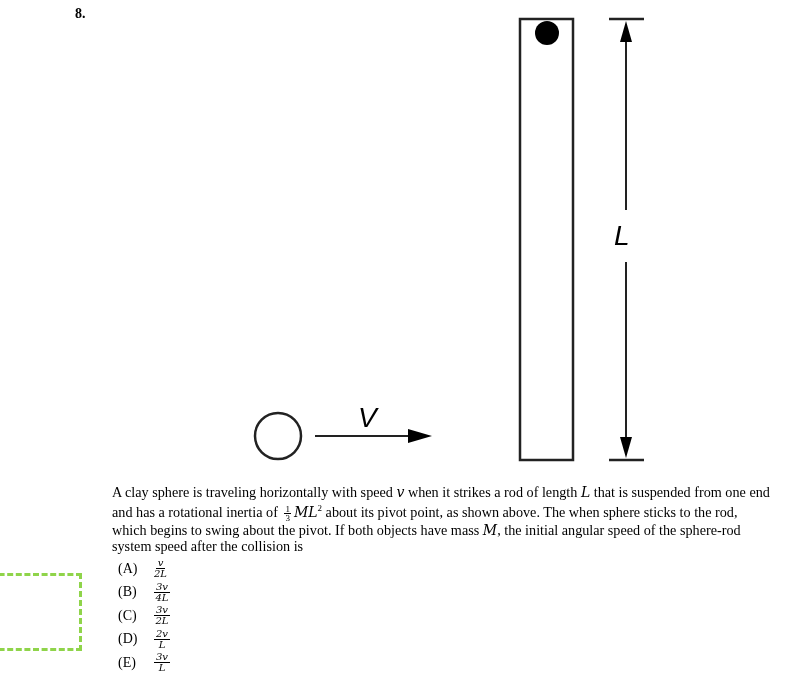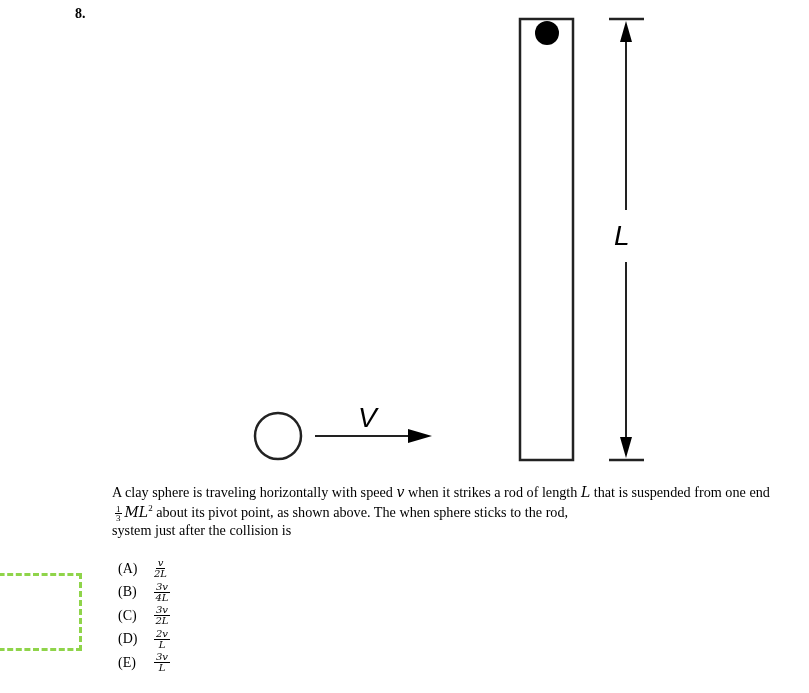--- a/index.html
+++ b/index.html
@@ -114,22 +114,23 @@
 
   <line x1="315" y1="436" x2="415" y2="436" stroke="#222" stroke-width="2"></line>
   <polygon points="432,436 408,429 408,443" fill="#000"></polygon>
 </svg>
 
 <div class="figlabel" style="left:358px; top:402px;">V</div>
 <div class="figlabel" style="left:614px; top:220px;">L</div>
 
 <div class="stem">
   <div><span>A clay sphere is traveling horizontally with speed </span><span class="m">v</span><span> when it strikes a rod of length </span><span class="m">L</span><span> that is suspended from one end</span></div>
-  <div><span class="frac-inline"><span class="num">1</span><span class="den">3</span></span><span class="m">ML</span><sup>2</sup><span> about its pivot point, as shown above. The when sphere sticks to the rod,</span></div>
-  <div>system just after the collision is</div>
+  <div><span>and has a rotational inertia of </span><span class="frac-inline"><span class="num">1</span><span class="den">3</span></span><span class="m">ML</span><sup>2</sup><span> about its pivot point, as shown above. The when sphere sticks to the rod,</span></div>
+  <div><span>which begins to swing about the pivot. If both objects have mass </span><span class="m">M</span><span>, the initial angular speed of the sphere-rod</span></div>
+  <div>system speed after the collision is</div>
 </div>
 
 <div class="choices">
   <div class="choice">
     <span class="lbl">(A)</span>
     <span class="frac">
         <span class="num">v</span>
         <span class="den">2L</span>
       </span>
   </div>

